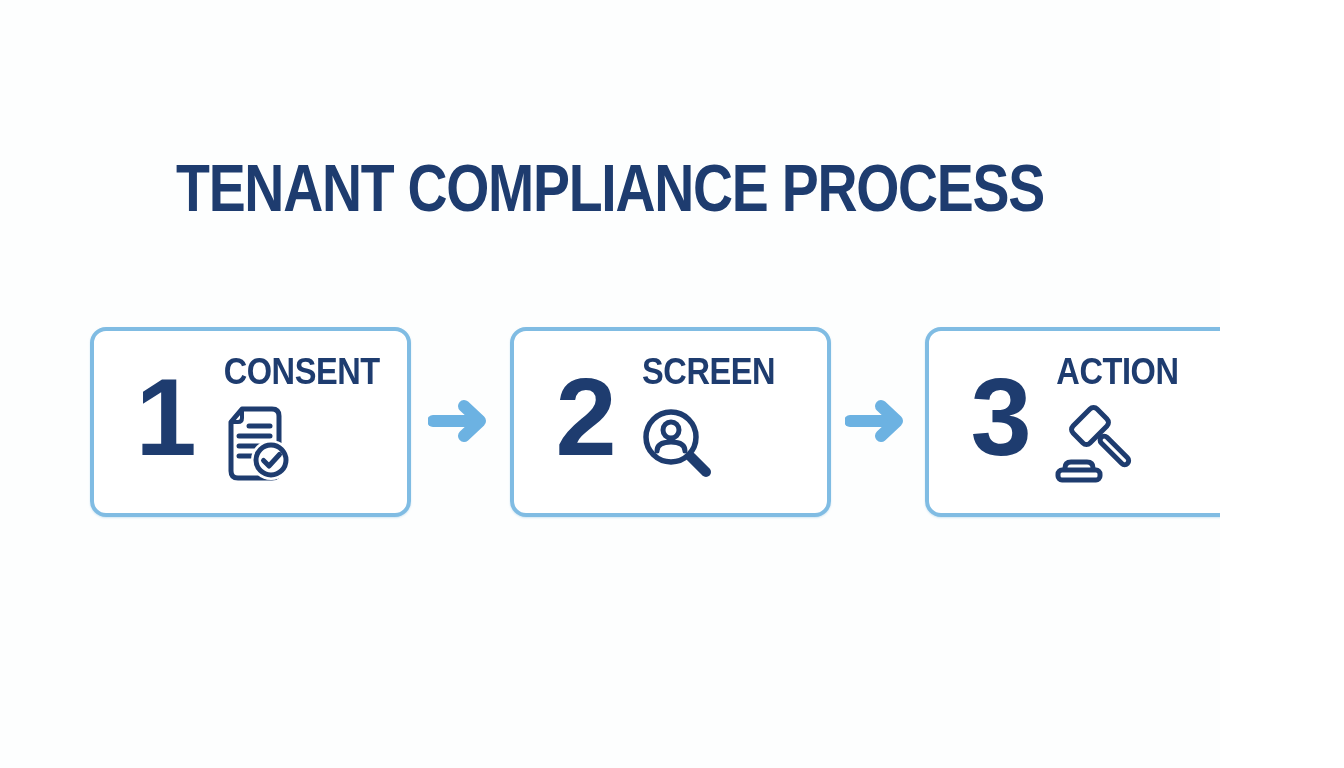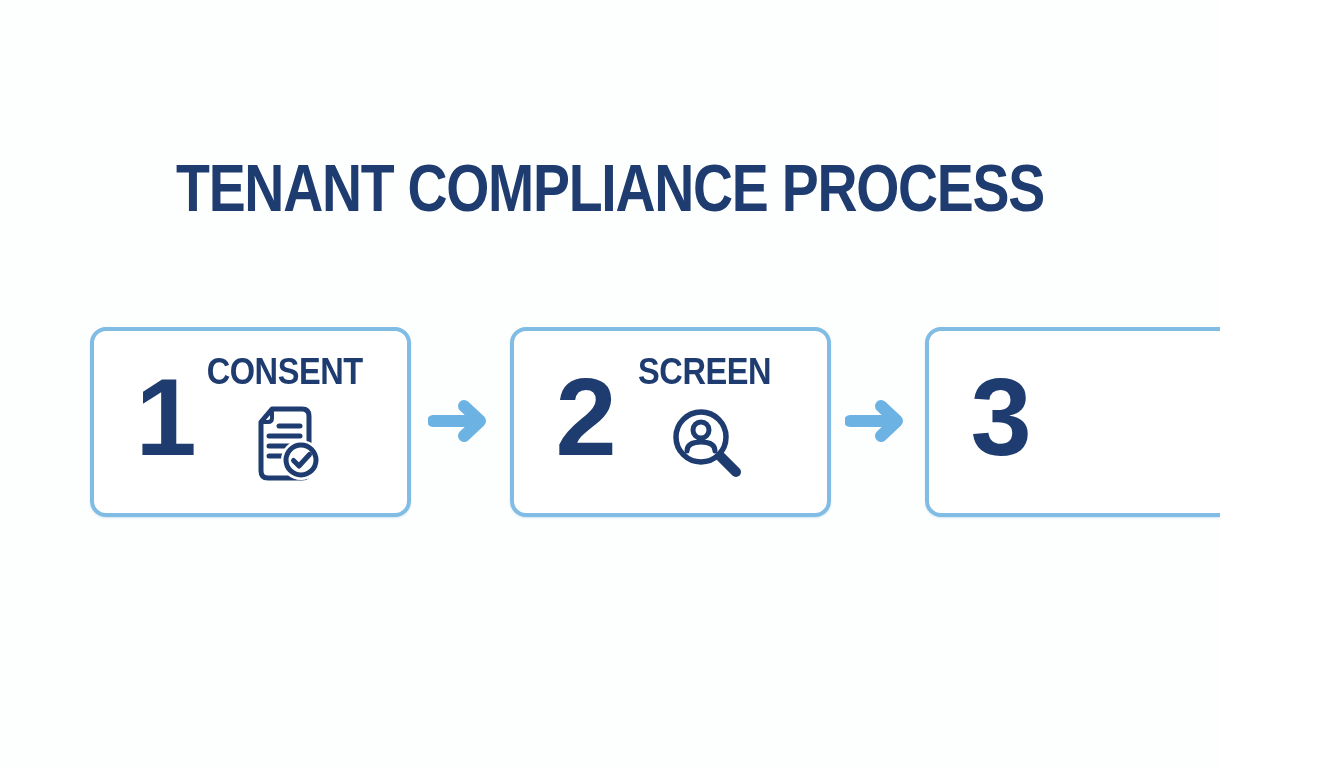--- a/index.html
+++ b/index.html
@@ -40,21 +40,21 @@
     position:absolute;
     left:4%;top:0;height:100%;width:38%;
     display:flex;align-items:center;justify-content:center;
     padding-bottom:10px;box-sizing:border-box;
     font-size:110px;font-weight:700;line-height:1;
     color:#1e3c6f;
   }
   .step-body{
     position:absolute;
     left:38%;width:46%;top:0;height:100%;
-    display:flex;flex-direction:column;align-items:center;
+    display:flex;flex-direction:column;align-items:flex-start;
   }
   .step-label{
     margin-top:22px;
     font-size:37px;font-weight:700;line-height:1;
     letter-spacing:-0.5px;
     transform:scaleX(0.88);
     transform-origin:50% 50%;
     white-space:nowrap;
     color:#1e3c6f;
   }
@@ -118,15 +118,28 @@
 
   <span class="arrow arrow--2">
     <svg viewBox="0 0 64 44" fill="none" stroke="currentColor">
       <path d="M5 22 H42" stroke-width="12" stroke-linecap="round"></path>
       <path d="M36 7 L52 22 L36 37" stroke-width="12" stroke-linecap="round" stroke-linejoin="round"></path>
     </svg>
   </span>
 
   <section class="step step--3">
     <div class="step-number">3</div>
+    <div class="step-body">
+      <div class="step-label">ACTION</div>
+      <span class="step-icon">
+        <svg viewBox="0 0 84 84" fill="none" stroke="currentColor">
+          <g transform="rotate(-45 42 24)">
+            <rect x="25" y="12" width="34" height="24" rx="5" stroke-width="5" stroke-linejoin="round"></rect>
+            <rect x="38" y="40" width="8" height="37" rx="4" stroke-width="5" stroke-linejoin="round"></rect>
+          </g>
+          <path d="M17 68 V66 Q17 60 23 60 H39 Q45 60 45 66 V68" stroke-width="5" stroke-linejoin="round"></path>
+          <rect x="10" y="68" width="42" height="10" rx="4" stroke-width="5" stroke-linejoin="round"></rect>
+        </svg>
+      </span>
+    </div>
   </section>
 
 </div>
 
 </body></html>

